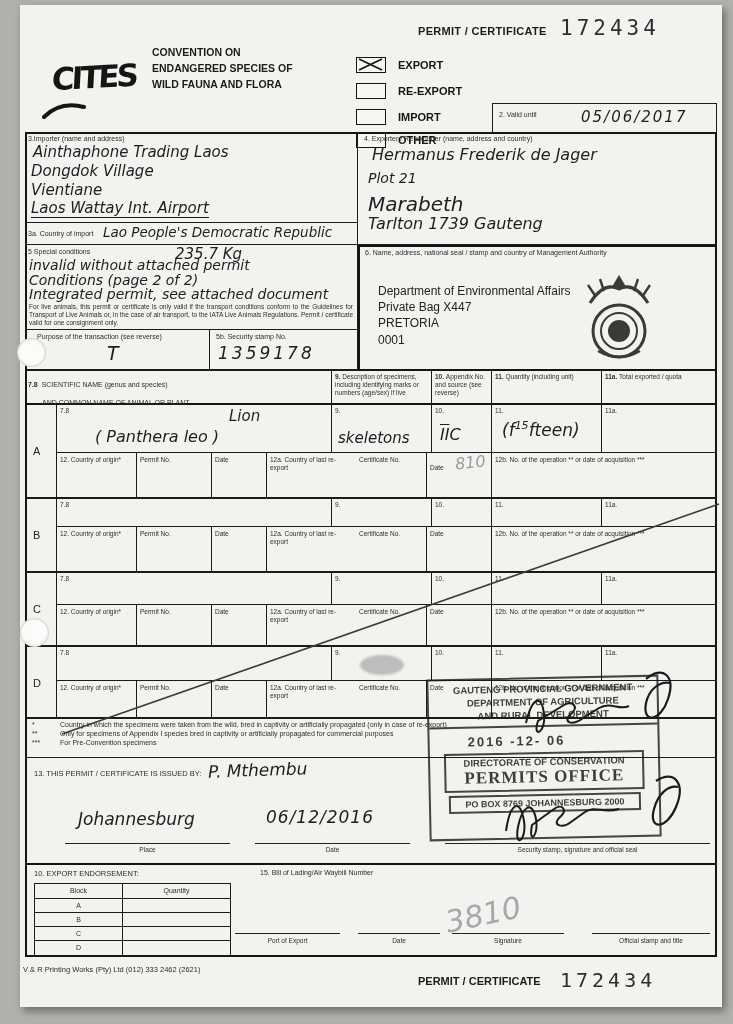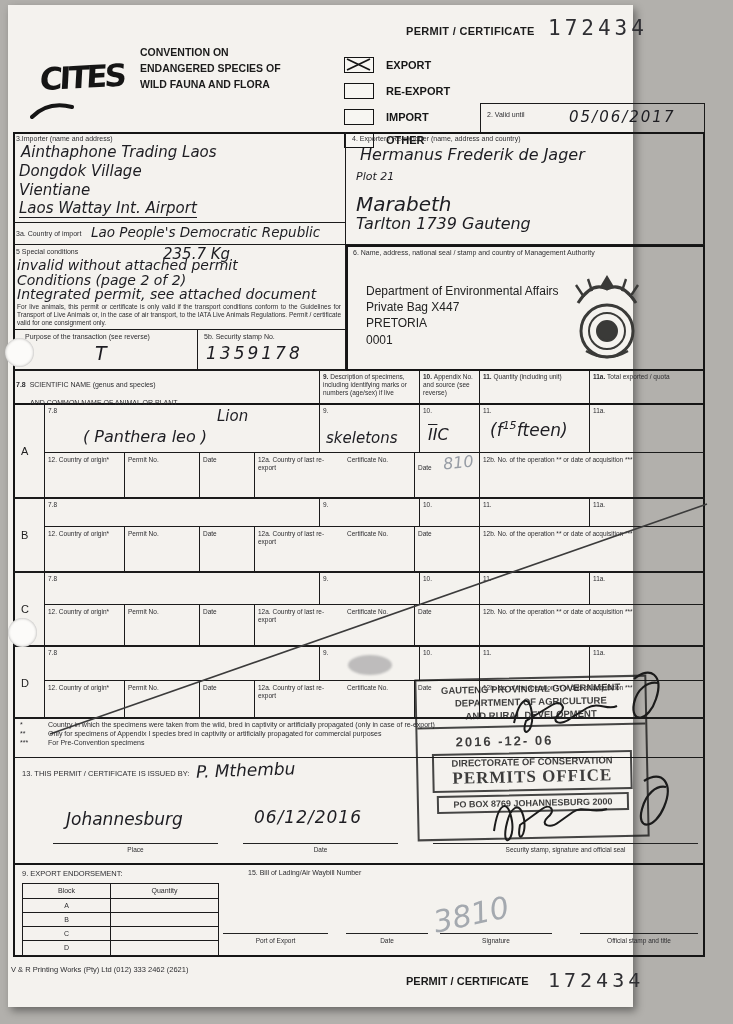--- a/index.html
+++ b/index.html
@@ -1,18 +1,18 @@
 <!DOCTYPE html>
 <html><head>
 <meta charset="utf-8">
 <style>
   *{box-sizing:border-box;margin:0;padding:0}
   html,body{width:733px;height:1024px}
   body{background:#b2b0ac;font-family:"Liberation Sans",sans-serif;position:relative;overflow:hidden}
-  .sheet{position:absolute;left:8px;top:5px;width:625px;height:1002px;background:#f4f2ee;box-shadow:3px 4px 8px rgba(0,0,0,.4)}
+  .sheet{position:absolute;left:20px;top:5px;width:702px;height:1002px;background:#f4f2ee;box-shadow:3px 4px 8px rgba(0,0,0,.4)}
   .abs{position:absolute}
   .lbl{font-size:7px;color:#2d2d30;line-height:1.25}
   .lbl6{font-size:6.5px;color:#2d2d30;line-height:1.2}
   .bold{font-weight:bold}
   .hw{font-family:"DejaVu Sans",sans-serif;font-style:italic;color:#1d1d22;white-space:nowrap}
   .pencil{font-family:"DejaVu Sans",sans-serif;font-style:italic;color:#979da5;white-space:nowrap}
   .mono{font-family:"DejaVu Sans Mono",monospace}
   .cellnum{font-size:6.5px;color:#2d2d30;position:absolute;top:2px;left:3px}
   .cell{position:absolute;border-right:1.4px solid #1b1b1b}
   .bb1{border-bottom:1px solid #1b1b1b}
@@ -93,21 +93,21 @@
   </div>
 
   <div class="sec" style="left:190px;top:325px;width:148px;height:41px;border-right:1.4px solid #1b1b1b;border-bottom:2px solid #1b1b1b">
     <span class="lbl" style="position:absolute;left:6px;top:3px">5b. Security stamp No.</span>
     <span class="hw" style="position:absolute;left:8px;top:13px;font-size:17px;letter-spacing:3px">1359178</span>
   </div>
 
   <div class="sec" style="left:338px;top:127px;width:359px;height:113px;border-bottom:1.4px solid #1b1b1b">
     <span class="lbl" style="position:absolute;left:6px;top:3px">4.  Exporter / Re-exporter (name, address and country)</span>
     <span class="hw" style="position:absolute;left:14px;top:13px;font-size:16px">Hermanus Frederik de Jager</span>
-    <span class="hw" style="position:absolute;left:10px;top:38px;font-size:11px">Plot 21</span>
+    <span class="hw" style="position:absolute;left:10px;top:38px;font-size:14px">Plot 21</span>
     <span class="hw" style="position:absolute;left:10px;top:60px;font-size:20px">Marabeth</span>
     <span class="hw" style="position:absolute;left:10px;top:82px;font-size:16px">Tarlton 1739  Gauteng</span>
   </div>
 
   <div class="sec" style="left:338px;top:240px;width:359px;height:126px;border:2px solid #151515">
     <span class="lbl" style="position:absolute;left:5px;top:2px">6.  Name, address, national seal / stamp and country of Management Authority</span>
     <div style="position:absolute;left:18px;top:36px;font-size:12px;line-height:1.35;color:#222">
       <div>Department of Environmental Affairs</div>
       <div>Private Bag X447</div>
       <div>PRETORIA</div>
@@ -316,21 +316,21 @@
   <svg class="abs" style="left:498px;top:660px" width="170" height="78" viewBox="0 0 170 78">
     <path d="M8 58 c6,-26 16,-30 18,-8 c2,18 -12,24 -6,6 l26,-16 c9,-5 15,2 7,9 c-10,9 3,12 12,4 l16,-10 c12,-7 20,3 30,-2" fill="none" stroke="#1b1b1b" stroke-width="2"></path>
     <path d="M128 14 c16,-14 30,-4 22,20 c-7,22 -26,26 -22,4 c3,-14 14,-22 24,-20" fill="none" stroke="#1b1b1b" stroke-width="2.2"></path>
   </svg>
   <svg class="abs" style="left:468px;top:766px" width="210" height="84" viewBox="0 0 210 84">
     <path d="M18 60 c4,-28 14,-34 18,-10 c3,20 -10,28 -6,6 c4,-20 14,-28 18,-8 c3,18 -8,26 -4,6 l22,-16 c8,-6 14,1 6,8 c-9,8 2,12 11,5 l14,-10 c10,-7 18,2 34,-3" fill="none" stroke="#1b1b1b" stroke-width="2"></path>
     <path d="M168 10 c18,-12 30,2 20,26 c-9,22 -28,24 -22,2 c4,-15 14,-24 24,-22" fill="none" stroke="#1b1b1b" stroke-width="2.2"></path>
   </svg>
 
   <div class="abs" style="left:5px;top:858px;width:692px;border-top:2px solid #151515"></div>
-  <span class="abs lbl" style="left:14px;top:864px;font-size:7.5px">9.    EXPORT ENDORSEMENT:</span>
+  <span class="abs lbl" style="left:14px;top:864px;font-size:7.5px">10.    EXPORT ENDORSEMENT:</span>
   <span class="abs lbl" style="left:240px;top:864px">15. Bill of Lading/Air Waybill Number</span>
 
   <div class="abs" style="left:14px;top:878px;width:197px;border:1.4px solid #1b1b1b">
     <div style="display:flex;border-bottom:1.2px solid #1b1b1b;height:15px">
       <span class="lbl" style="width:88px;text-align:center;border-right:1.2px solid #1b1b1b;padding-top:3px">Block</span>
       <span class="lbl" style="flex:1;text-align:center;padding-top:3px">Quantity</span>
     </div>
     <div style="display:flex;border-bottom:1.2px solid #1b1b1b;height:14px">
       <span class="lbl" style="width:88px;text-align:center;border-right:1.2px solid #1b1b1b;padding-top:3px">A</span>
         <span style="flex:1"></span>

